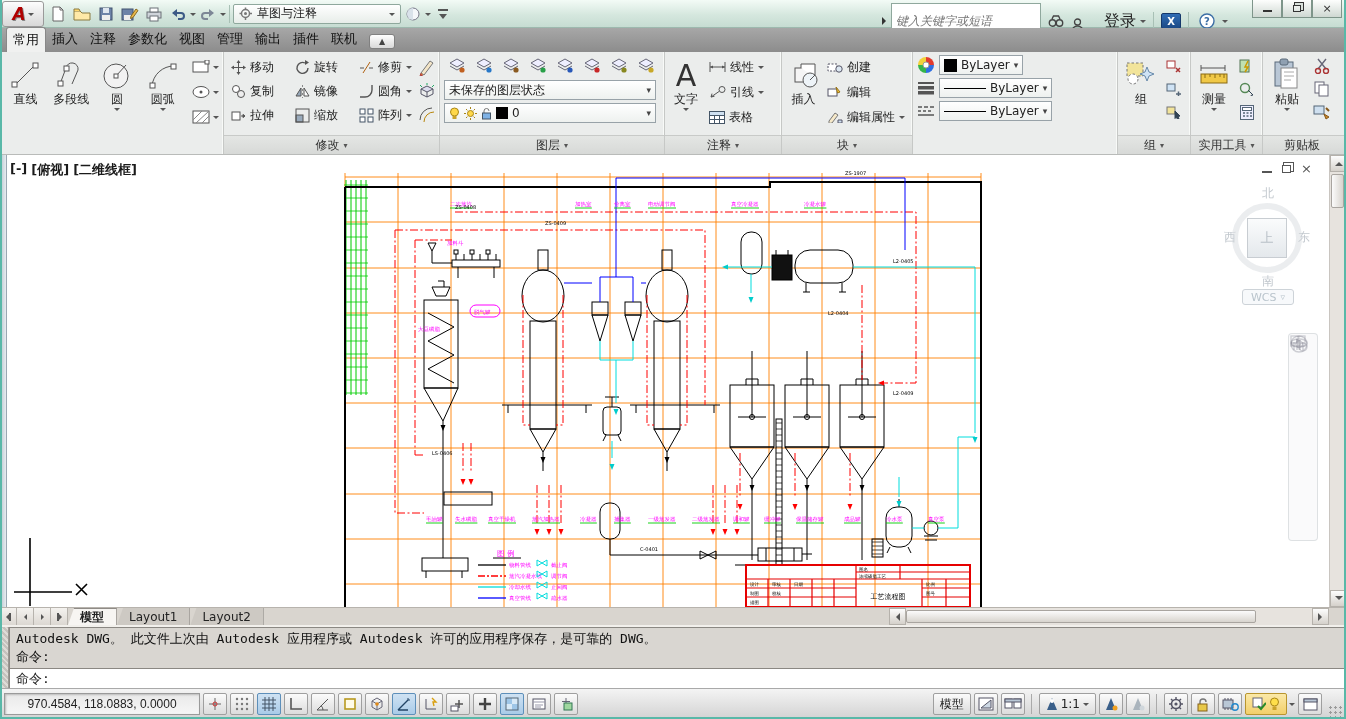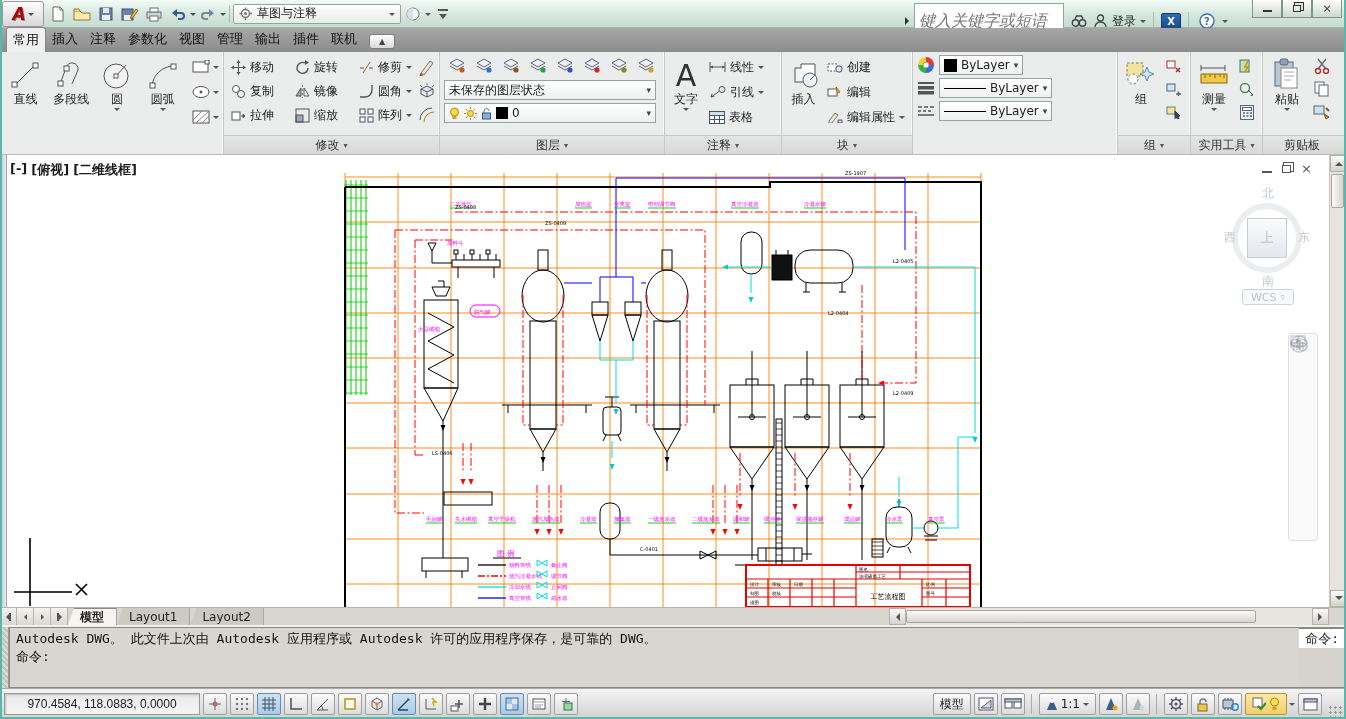--- a/index.html
+++ b/index.html
@@ -11,23 +11,23 @@
 #logo{width:42px;height:26px;margin:1px 2px;background:linear-gradient(#fdfdfd,#d8d8d8);border:1px solid #9a9a9a;border-radius:3px;display:flex;align-items:center;justify-content:center;gap:2px}
 #logo b{color:#b00000;font-size:17px;font-style:italic;text-shadow:1px 1px 0 #888}
 .dca{width:0;height:0;border:3.5px solid transparent;border-top-color:#555;margin-top:4px}
 .qbtn{width:24px;height:22px;display:flex;align-items:center;justify-content:center;border-radius:2px}
 .tsep{width:1px;height:18px;background:#a8c0b5;margin:0 3px}
 .wsdd{height:20px;width:168px;background:linear-gradient(#fff,#e7ede9);border:1px solid #8fa89d;border-radius:2px;display:flex;align-items:center;padding:0 5px;gap:5px}
 .wsdd .lbl{flex:1;font-size:12px;white-space:nowrap;overflow:hidden}
 #tb-title{position:absolute;left:0;right:0;text-align:center;font-size:13px;color:#333;pointer-events:none}
 #tb-title b{font-weight:normal;margin-right:26px}
 #infocenter{position:absolute;right:118px;top:3px;display:flex;align-items:center;gap:4px}
-#search{width:150px;height:36px;border:1px solid #8fa89d;background:#fff;font-size:16px;font-style:italic;color:#888;padding:0 4px}
+#search{width:150px;height:36px;border:1px solid #8fa89d;background:#fff;font-size:12px;font-style:italic;color:#888;padding:0 4px}
 .icbtn{width:22px;height:20px;display:flex;align-items:center;justify-content:center}
-#signin{display:flex;align-items:center;gap:5px;font-size:12px}
+#signin{display:flex;align-items:flex-end;gap:20px;font-size:16px}
 #xchg{width:20px;height:16px;background:linear-gradient(#2f6db5,#1c4a86);border:1px solid #15386b;border-radius:2px;color:#fff;font-size:10px;font-weight:bold;display:flex;align-items:center;justify-content:center}
 #winbtns{position:absolute;right:4px;top:0;display:flex}
 .wb{width:30px;height:18px;background:linear-gradient(#fdfefd,#cfd8d2);border:1px solid #7e958a;border-top:none;display:flex;align-items:center;justify-content:center;font-size:11px;color:#333}
 .wb .mn{width:9px;border-bottom:2px solid #333;height:7px}
 .wb .rs{width:8px;height:7px;border:1px solid #333;box-shadow:2px -2px 0 -0px #d8e0da,2px -2px 0 1px #333}
 
 #tabrow{left:0;top:28px;width:1346px;height:24px;background:linear-gradient(#a7a7a7,#8c8c8c);display:flex;align-items:flex-end;padding-left:6px}
 .tab{padding:3px 6px;font-size:13px;color:#111;cursor:default}
 .tab.act{background:#f0f1f0;border-radius:3px 3px 0 0;border:1px solid #888;border-bottom:none}
 #ribmin{margin-left:6px;margin-bottom:3px;width:26px;height:15px;background:linear-gradient(#fefefe,#d9d9d9);border:1px solid #808080;border-radius:3px;display:flex;align-items:center;justify-content:center;font-size:8px;color:#444}
@@ -78,21 +78,21 @@
 .nav4{display:flex}
 .nb{width:17px;border-right:1px solid #b7b3ad;background:linear-gradient(#f4f2ef,#dcd8d2);display:flex;align-items:center;justify-content:center}
 .ltab{padding:0 12px;display:flex;align-items:center;font-size:12px;color:#222;background:#cdc9c3;border-right:1px solid #a9a5a0;clip-path:polygon(6px 0,100% 0,100% 100%,0 100%)}
 .ltab.act{background:#f7f5f2;font-weight:bold;border-top:1px solid #8f8b86}
 #hs{margin-left:auto;display:flex;align-items:stretch}
 #htrack{width:406px;background:#e7e3de;display:flex}
 #hthumb{width:350px;margin:2px 0;background:linear-gradient(#fbfbfb,#d8d4ce);border:1px solid #a9a5a0;border-radius:2px}
 
 #cmd{left:0;top:625px;width:1346px;height:63px;background:#d6d3ce;border-top:2px solid #f2f0ec;display:flex}
 #cmdgrip{width:9px;background:repeating-linear-gradient(45deg,#c5c2bd 0 2px,#dedbd6 2px 4px);border-right:1px solid #9b9893}
-#cmdbody{flex:1;display:flex;flex-direction:row;border:1px solid #8b8883}
+#cmdbody{flex:1;display:flex;flex-direction:column;border:1px solid #8b8883}
 #cmdhist{flex:1;background:#d9d6d1;padding:2px 6px;font-family:"DejaVu Sans Mono","DejaVu Sans",monospace;font-size:13px;color:#111;line-height:18px}
 #cmdin{height:20px;background:#fff;border-top:1px solid #8b8883;padding:0 6px;font-family:"DejaVu Sans Mono","DejaVu Sans",monospace;font-size:13px;line-height:19px}
 
 #status{left:0;top:688px;width:1346px;height:31px;background:linear-gradient(#f4f4f4,#d2d2d2);border-top:1px solid #a9a9a9;display:flex;align-items:center;padding:0 4px;gap:2px}
 #coords{width:196px;height:22px;background:linear-gradient(#e9e9e9,#f6f6f6);border:1px solid #9a9a9a;box-shadow:inset 1px 1px 2px #bbb;display:flex;align-items:center;justify-content:center;font-family:Liberation Sans, sans-serif;font-size:12px;color:#222}
 .st{width:24px;height:22px;background:linear-gradient(#fbfbfb,#dcdcdc);border:1px solid #9f9f9f;border-radius:2px;display:flex;align-items:center;justify-content:center;margin-left:1px}
 .st.on{background:linear-gradient(#cfe2f3,#a9cbe8);border-color:#5d8fba}
 .ssep{width:1px;height:20px;background:#aaa;margin:0 4px}
 .stw{width:auto;padding:0 6px;font-size:12px;gap:3px}
 #grip9{width:14px;height:14px;margin-left:4px;background:radial-gradient(#9a9a9a 1px,transparent 1.2px) 0 0/5px 5px;align-self:flex-end}

